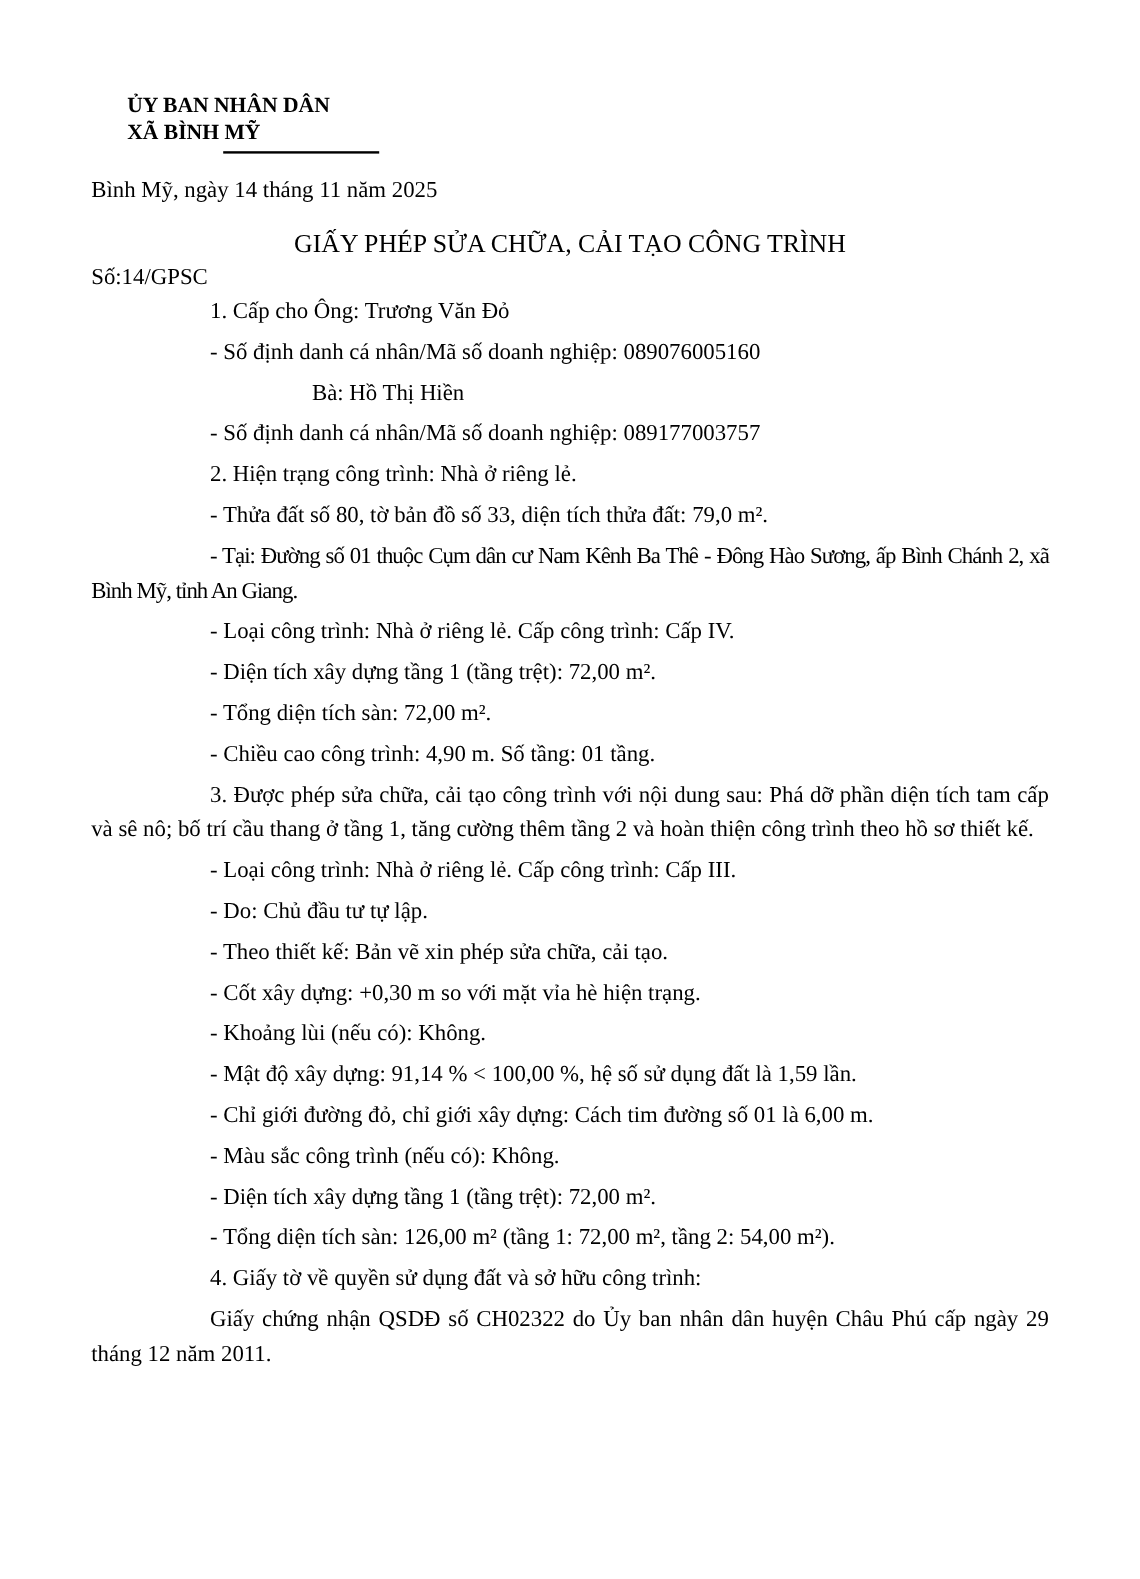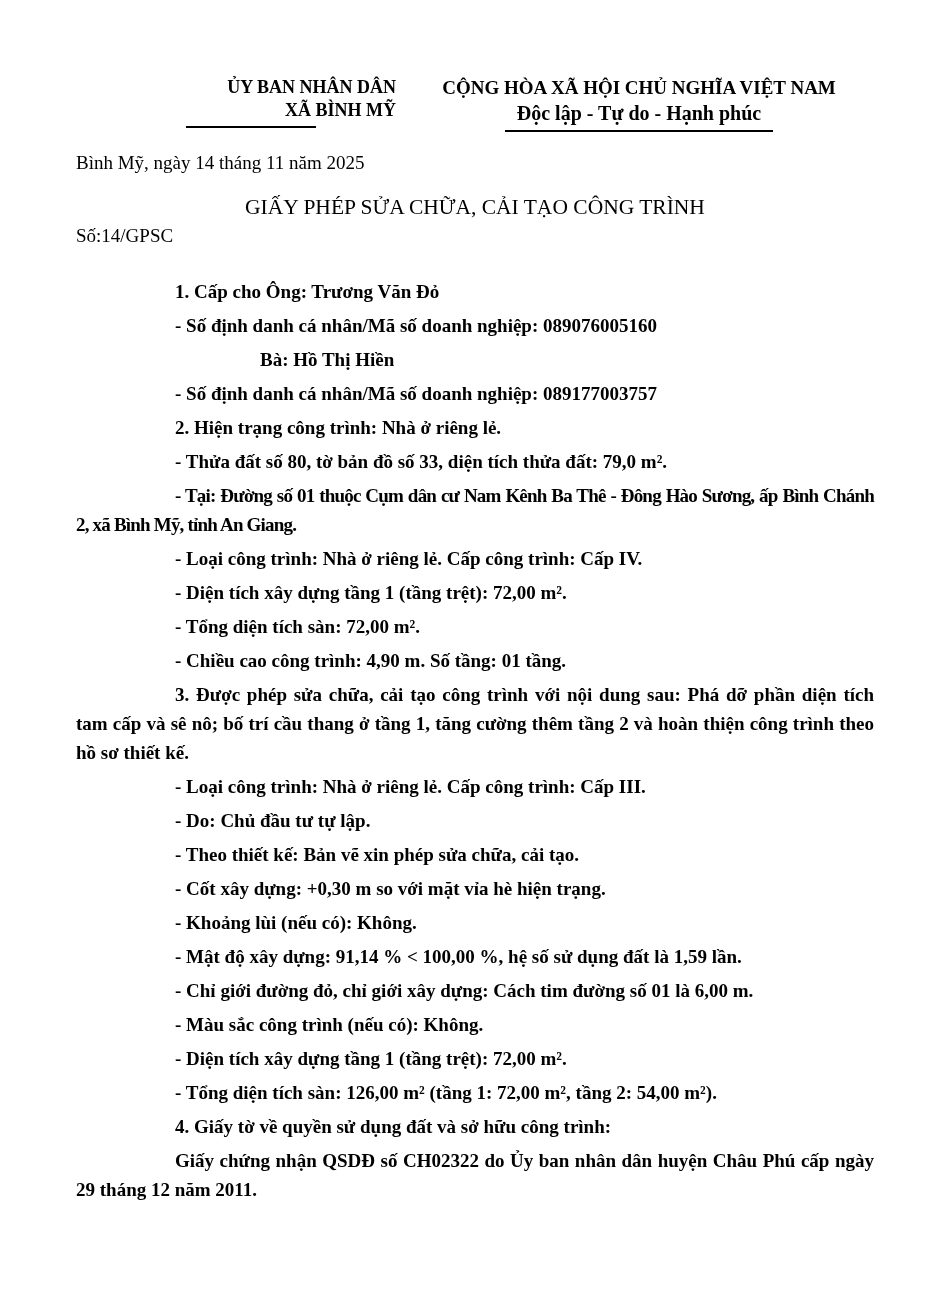--- a/index.html
+++ b/index.html
@@ -21,21 +21,21 @@
     padding: 76px 76px 0 76px;
   }
   
   .header {
     display: flex;
     justify-content: space-between;
     align-items: flex-start;
   }
   .header-left {
     width: 320px;
-    text-align: right;
+    text-align: left;
     padding-left: 30px;
     box-sizing: border-box;
   }
   .header-right {
     width: 470px;
     text-align: center;
   }
   .hl1 {
     font-weight: bold;
     font-size: 18px;
@@ -83,22 +83,20 @@
     font-size: 21.5px;
     line-height: 27px;
   }
   .subtitle {
     font-size: 19px;
     line-height: 26px;
     margin-top: 2px;
   }
   
   .body-text {
-    margin-top: 28px;
-    font-weight: bold;
   }
   .para {
     margin: 0 0 5px 0;
     font-size: 19px;
     line-height: 29px;
     text-indent: 99px;
     text-align: left;
   }
   .para.indent-extra {
     text-indent: 184px;
@@ -113,25 +111,20 @@
 </head>
 <body>
 
 <div class="doc">
 
   <div class="header">
     <div class="header-left">
       <div class="hl1">ỦY BAN NHÂN DÂN</div>
       <div class="hl2">XÃ BÌNH MỸ</div>
       <hr class="rule rule-left">
-    </div>
-    <div class="header-right">
-      <div class="hr1">CỘNG HÒA XÃ HỘI CHỦ NGHĨA VIỆT NAM</div>
-      <div class="hr2">Độc lập - Tự do - Hạnh phúc</div>
-      <hr class="rule rule-right">
     </div>
   </div>
 
   <div class="dateline">Bình Mỹ, ngày 14 tháng 11 năm 2025</div>
 
   <div class="title">GIẤY PHÉP SỬA CHỮA, CẢI TẠO CÔNG TRÌNH</div>
   <div class="subtitle">Số:14/GPSC</div>
 
   <div class="body-text">
       <p class="para">1. Cấp cho Ông: Trương Văn Đỏ</p>

